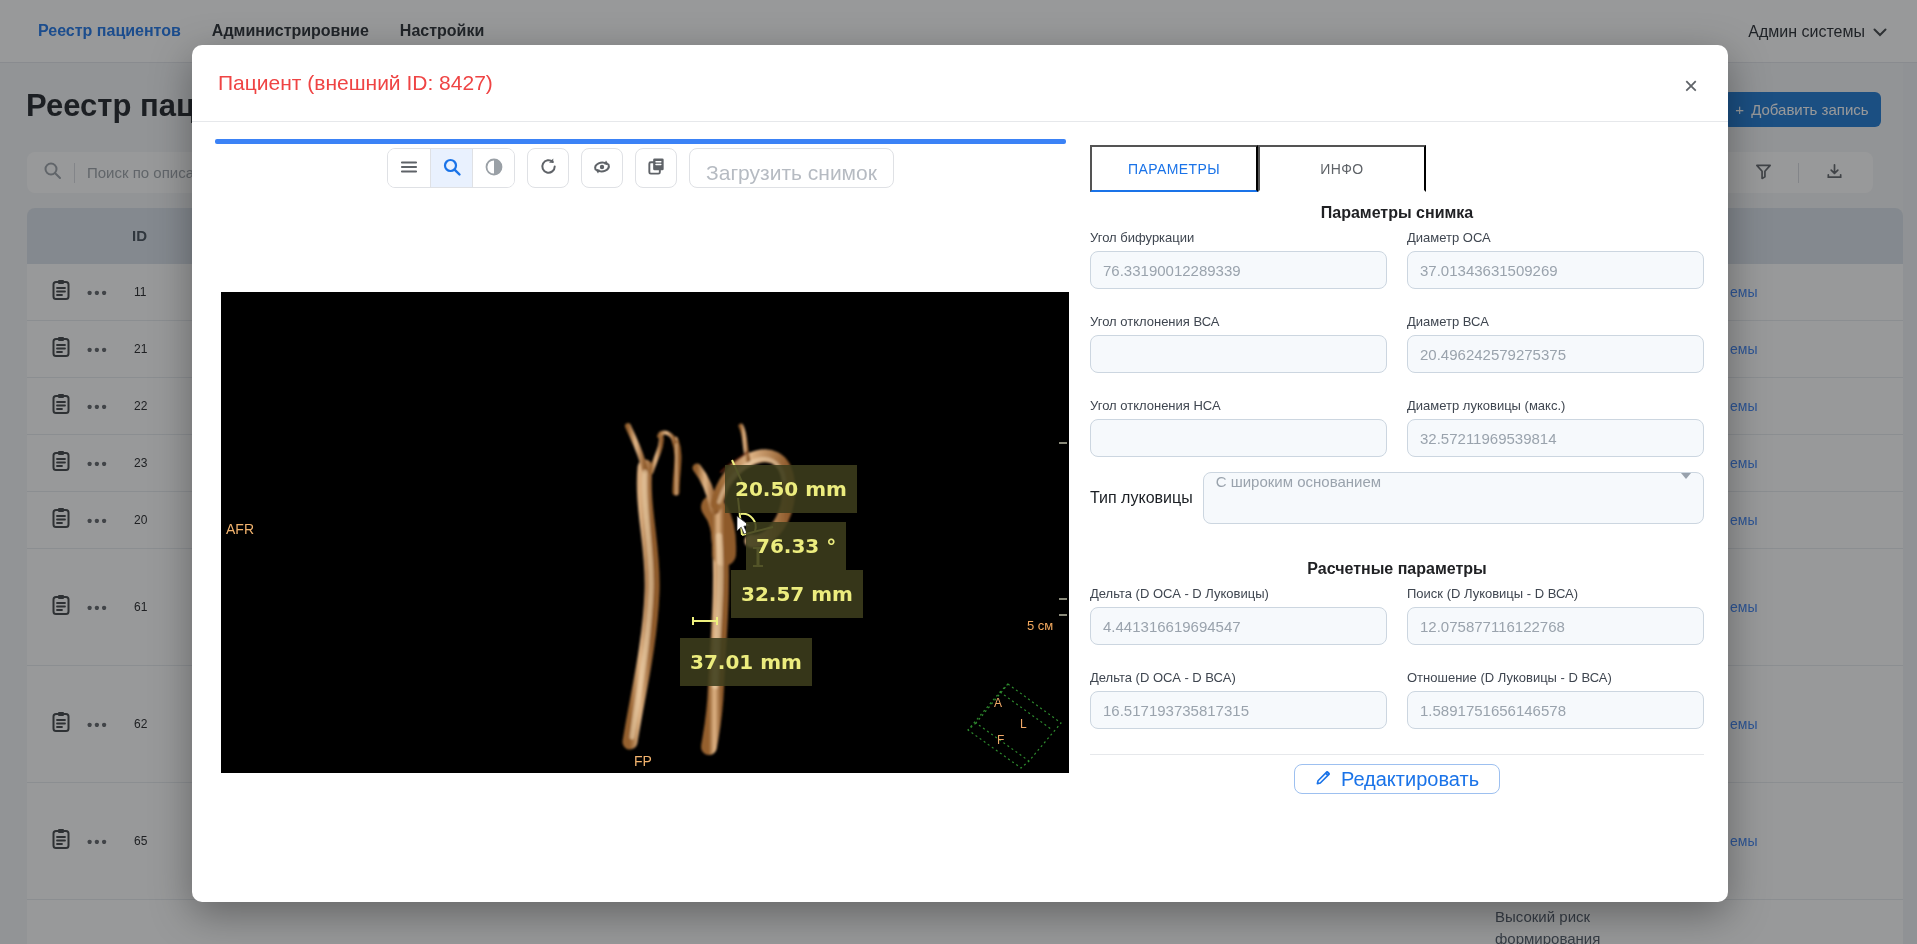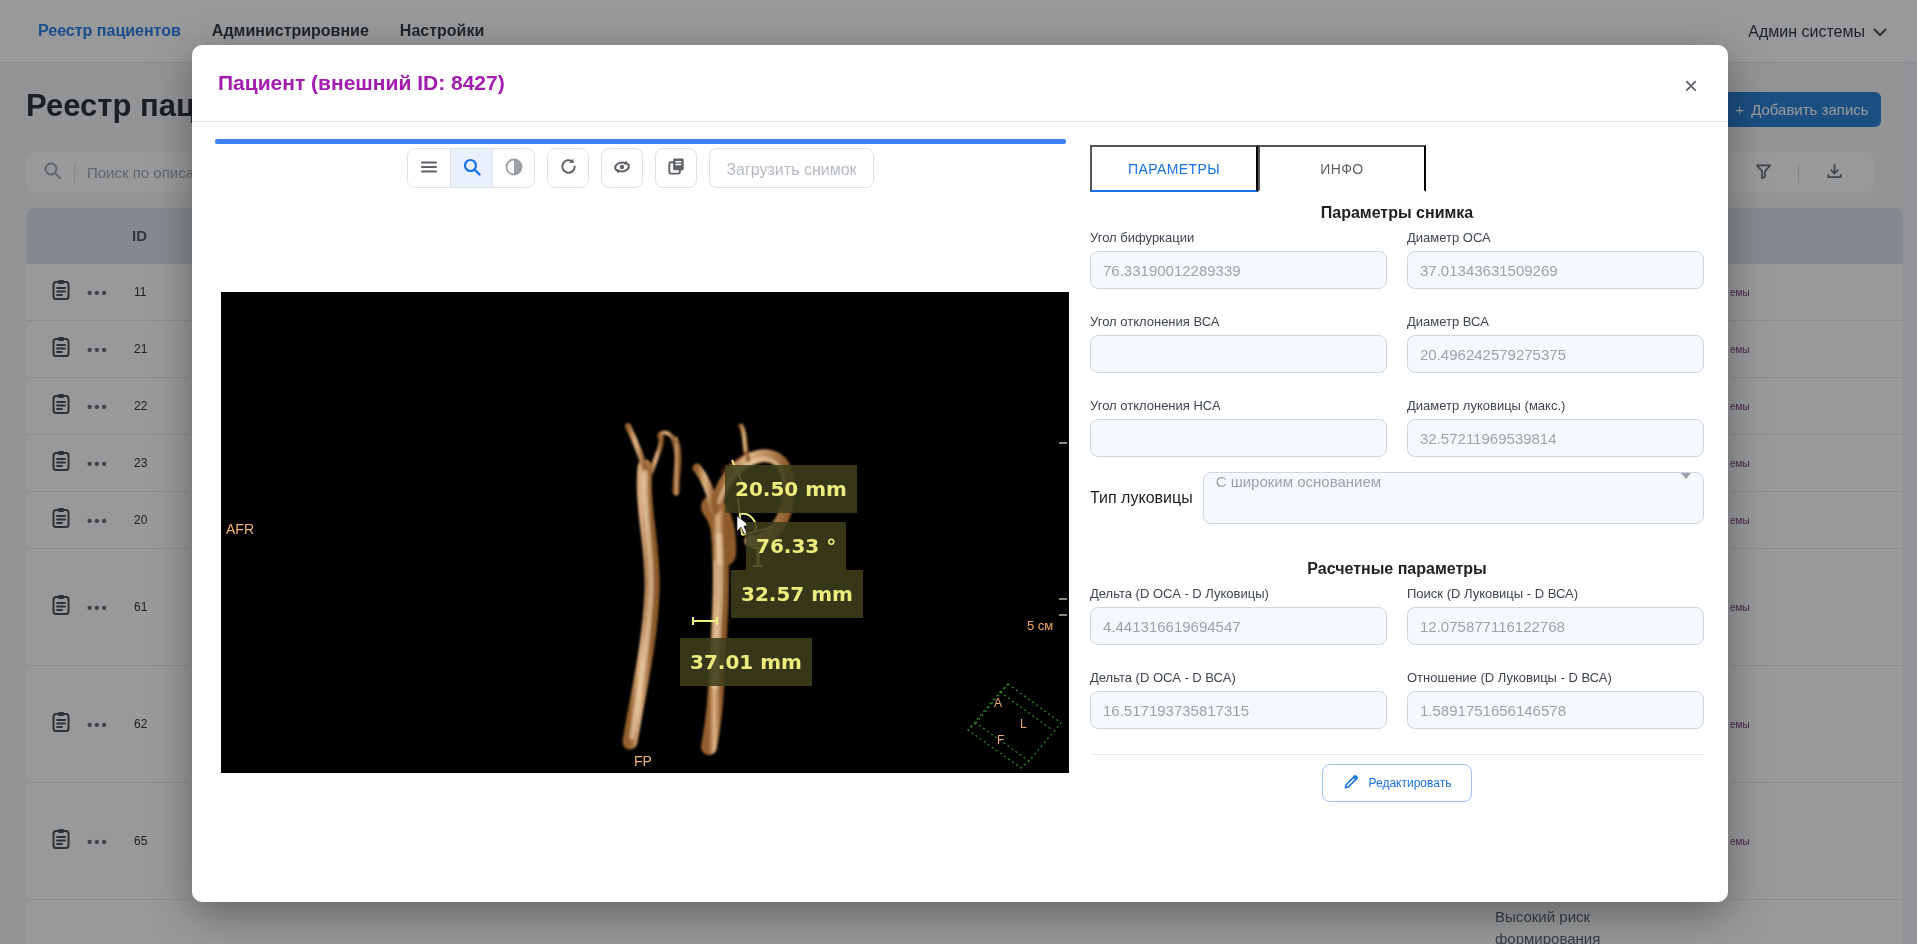--- a/index.html
+++ b/index.html
@@ -26,45 +26,45 @@
   .icon-btn { width:46px; height:30px; display:flex; align-items:center; justify-content:center; background:transparent; border:none; }
 
   .table { position:absolute; left:27px; top:208px; width:1876px; }
   .thead { height:56px; background:#dbe2ea; border-radius:8px 8px 0 0; position:relative; }
   .thead span { position:absolute; left:105px; top:19px; font-size:15px; font-weight:600; color:#3f4a55; }
   .trow { position:relative; height:57px; background:#ffffff; border-bottom:1px solid #e8eaee; }
   .trow.tall { height:117px; }
   .trow .clip { position:absolute; left:22px; top:50%; transform:translateY(-50%); }
   .trow .dots { position:absolute; left:60px; top:50%; transform:translateY(-50%); color:#5f6368; font-size:15px; letter-spacing:2px; font-weight:700; }
   .trow .rid { position:absolute; left:107px; top:50%; transform:translateY(-50%); font-size:12px; color:#202124; }
-  .trow .frag { position:absolute; left:1703px; top:50%; transform:translateY(-50%); font-size:10px; color:#701a75;text-align:right; }
+  .trow .frag { position:absolute; left:1703px; top:50%; transform:translateY(-50%); font-size:14px; color:#3b82f6;text-align:right; }
   .trow.partial { height:44px; border-bottom:none; }
   .risk { position:absolute; left:1468px; top:6px; font-size:15px; color:#4b5563; line-height:22px; width:140px; }
 
   
   .overlay { position:absolute; inset:0; background:rgba(30,32,35,0.46); }
 
   
   .modal { position:absolute; left:192px; top:45px; width:1536px; height:857px; background:#fff; border-radius:10px;
            box-shadow:0 12px 40px rgba(0,0,0,.35); }
   .modal-header { height:77px; display:flex; align-items:center; padding:0 26px; border-bottom:1px solid #e6e8eb; }
-  .modal-title { font-size:21px; font-weight:700; color:#a21caf; }
+  .modal-title { font-size:21px; font-weight:400; color:#ef4444; }
   .close-btn { position:absolute; right:22px; top:26px; width:30px; height:30px; background:transparent; border:none;
                font-size:24px; color:#5f6368; line-height:28px; }
 
   .left-pane { position:absolute; left:23px; top:78px; width:851px; }
   .progress-bar { margin-top:16px; height:5px; width:851px; background:#3b82f6; border-radius:2px; }
   .toolbar { margin-top:4px; height:40px; display:flex; align-items:center; justify-content:center; gap:12px; }
   .btn-group { display:flex; height:40px; border:1px solid #dfe1e5; border-radius:8px; overflow:hidden; background:#fff; }
   .tool-btn { width:42px; height:38px; display:flex; align-items:center; justify-content:center; background:#fff; border:none; }
   .btn-group .tool-btn + .tool-btn { border-left:1px solid #dfe1e5; }
   .tool-btn.active { background:#e9f1fe; }
   .tool-btn.standalone { border:1px solid #dfe1e5; border-radius:8px; height:40px; }
   .upload-btn { height:40px; padding:12px 16px; border:1px solid #dfe1e5; border-radius:8px; background:#fff;
-                color:#b6bbc2; font-size:16px; }
+                color:#b6bbc2; font-size:21px; }
 
   .viewer { position:relative; margin-left:6px; margin-top:104px; width:848px; height:481px; background:#000; overflow:hidden; }
   .mlabel { position:absolute; background:rgba(62,62,28,0.88); color:#ecec7e; font-family:"DejaVu Sans",sans-serif;
             font-weight:700; font-size:20px; padding:12px 10px; white-space:nowrap;margin-top:11px; }
   .ann { position:absolute; color:#f2b36e; font-size:14px; }
   .scale-lbl { position:absolute; color:#f2a85e; font-size:13px; }
   .tickmark { position:absolute; width:8px; height:2px; background:#8a8a7a; }
   .viewer svg.scene { position:absolute; inset:0; }
 
   .right-pane { position:absolute; left:898px; top:100px; width:614px; }
@@ -77,22 +77,22 @@
   .field label { display:block; font-size:13px; color:#3f4650; margin-bottom:6px; }
   .field input, .dselect { width:100%; height:38px; background:#f6f9fc; border:1.5px solid #ccd6e0; border-radius:8px;
                 padding:0 12px; font-size:15px; color:#9aa3ad; }
   .select-row { display:flex; align-items:center; margin-top:15px; }
   .select-row > span { font-size:16px; color:#1b1f24; margin-right:10px; white-space:nowrap; }
   .dselect { flex:1; display:flex; align-items:flex-start; justify-content:space-between; height:52px; }
   .chev { width:0; height:0; border-left:5px solid transparent; border-right:5px solid transparent; border-top:6px solid #98a1ac; }
   .calc-h { margin-top:36px; }
   .divider { margin-top:25px; border-top:1px solid #e6e8eb; }
   .edit-wrap { margin-top:9px; display:flex; justify-content:center; }
-  .edit-btn { height:38px; padding:0 20px; border:1px solid #9dc0f0; border-radius:8px; background:#fff; color:#1a73e8;
-              font-size:12px; display:flex; align-items:center; gap:9px; }
+  .edit-btn { height:30px; padding:0 20px; border:1px solid #9dc0f0; border-radius:8px; background:#fff; color:#1a73e8;
+              font-size:20px; display:flex; align-items:center; gap:9px; }
   .scroll-strip { position:absolute; right:0; top:63px; bottom:0; width:14px; background:#f1f3f5; }
 </style>
 </head>
 <body>
 
 <div class="page">
 
   <div class="navbar">
     <span class="nav-link active">Реестр пациентов</span>
     <span class="nav-link">Администрировние</span>

